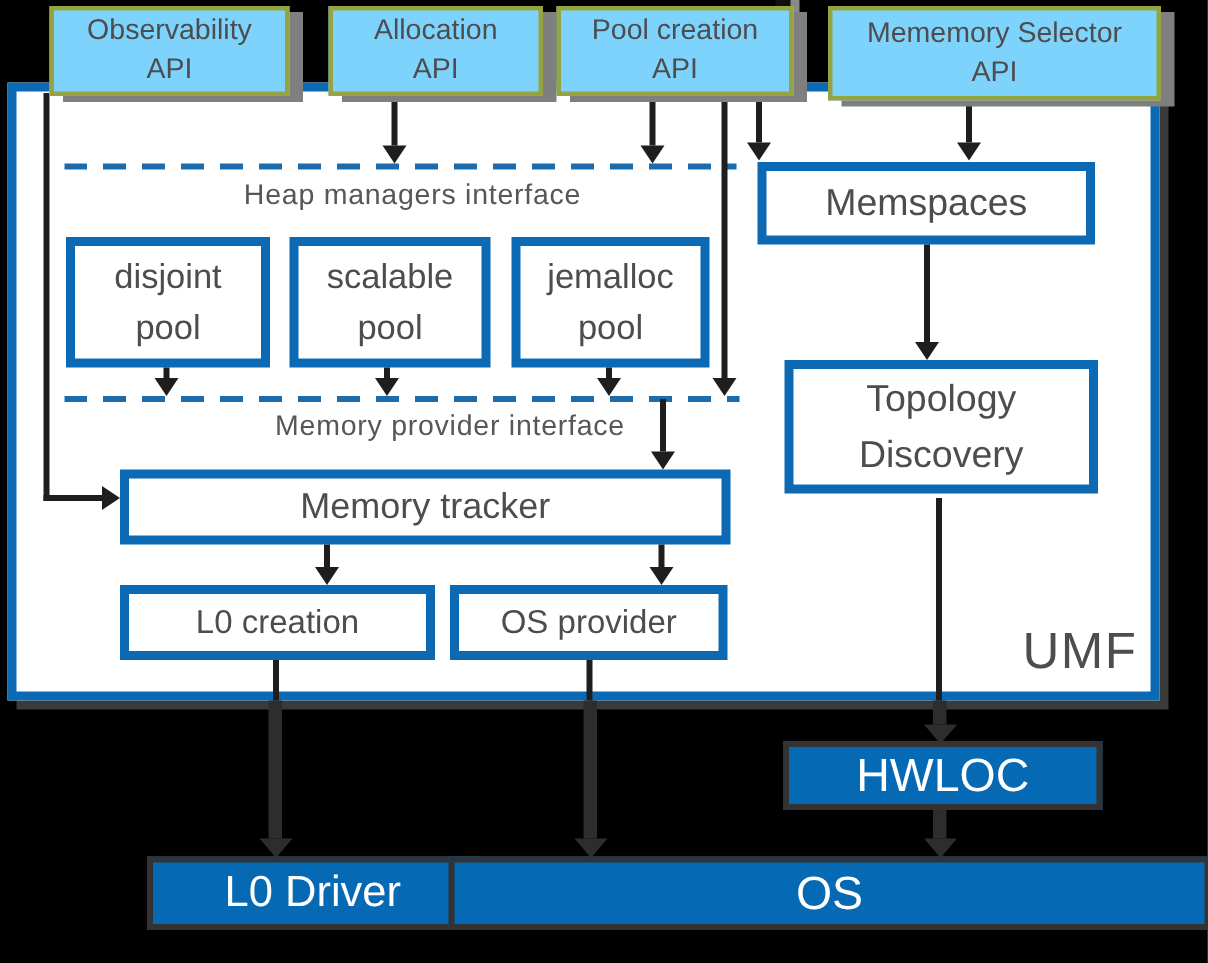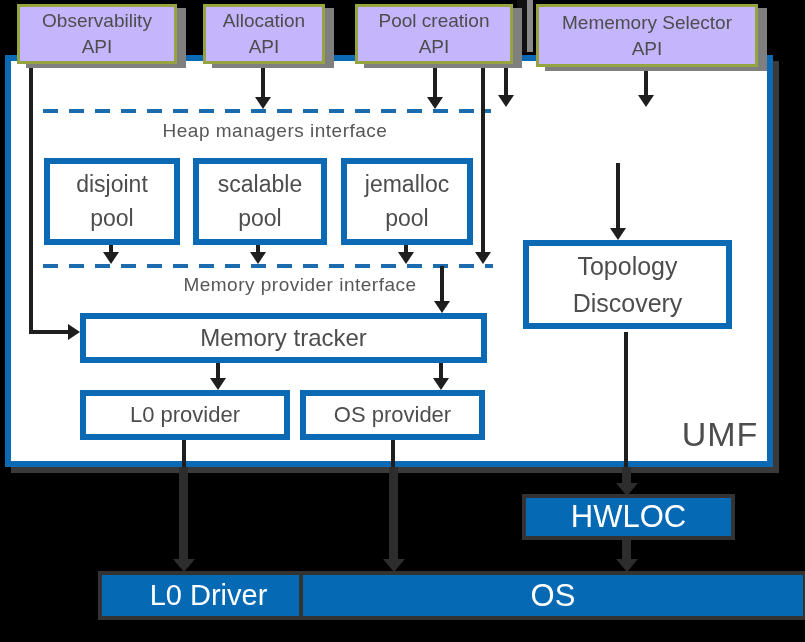--- a/index.html
+++ b/index.html
@@ -14,23 +14,24 @@
   
   .umf{
     left:5px;top:55px;width:768px;height:412px;
     background:#fff;border:6px solid #0c6ab4;
     box-shadow:6px 6px 0 #3a3a3a;z-index:1;
   }
   .umf-label{left:672px;top:412px;width:96px;height:44px;font-size:34px;color:#4d4d4d;z-index:2;letter-spacing:1px;}
 
   
   .api{
-    background:#c4b5fd;border:3px solid #95a340;color:#4d4d4d;
+    background:#7dd3fc;border:3px solid #95a340;color:#4d4d4d;
     font-size:19px;line-height:1.35;z-index:6;
     box-shadow:9px 4px 0 #7f7f7f;
+    margin-left:16px;
   }
 
   
   .blue{
     background:#fff;border:6px solid #0c6ab4;color:#4d4d4d;z-index:3;
   }
 
   
   .fill{
     background:#0569b4;border:4px solid #333;color:#fff;z-index:3;
@@ -83,29 +84,30 @@
   <div class="abs ctr iface-label" style="left:110px;top:272px;width:380px;height:26px;">Memory provider interface</div>
 
   <div class="abs ctr blue fs23 ws" style="left:44px;top:158px;width:136px;height:87px;">disjoint
 pool</div>
   <div class="abs ctr blue fs23 ws" style="left:193px;top:158px;width:134px;height:87px;">scalable
 pool</div>
   <div class="abs ctr blue fs23 ws" style="left:341px;top:158px;width:132px;height:87px;">jemalloc
 pool</div>
 
   <div class="abs ctr blue fs24" style="left:80px;top:313px;width:407px;height:50px;">Memory tracker</div>
-  <div class="abs ctr blue fs22" style="left:80px;top:390px;width:210px;height:50px;">L0 provider</div>
+  <div class="abs ctr blue fs22" style="left:80px;top:390px;width:210px;height:50px;">L0 creation</div>
   <div class="abs ctr blue fs22" style="left:300px;top:390px;width:185px;height:50px;">OS provider</div>
 
+  <div class="abs ctr blue fs25" style="left:505px;top:108px;width:225px;height:55px;">Memspaces</div>
   <div class="abs ctr blue fs25 ws" style="left:523px;top:240px;width:209px;height:89px;">Topology
 Discovery</div>
 
   <div class="abs ctr api ws" style="left:17px;top:4px;width:160px;height:60px;">Observability
 API</div>
-  <div class="abs ctr api ws" style="left:203px;top:4px;width:122px;height:60px;">Allocation
+  <div class="abs ctr api ws" style="left:203px;top:4px;width:143px;height:60px;">Allocation
 API</div>
   <div class="abs ctr api ws" style="left:355px;top:4px;width:158px;height:60px;">Pool creation
 API</div>
   <div class="abs ctr api ws" style="left:536px;top:4px;width:222px;height:63px;">Mememory Selector
 API</div>
 
   <div class="abs topline" style="left:517px;top:0;width:10px;height:52px;"></div>
   <div class="abs topline-shadow" style="left:527px;top:0;width:6px;height:52px;"></div>
 
   <div class="vline" style="left:29px;top:62px;width:4px;height:272px;"></div>

